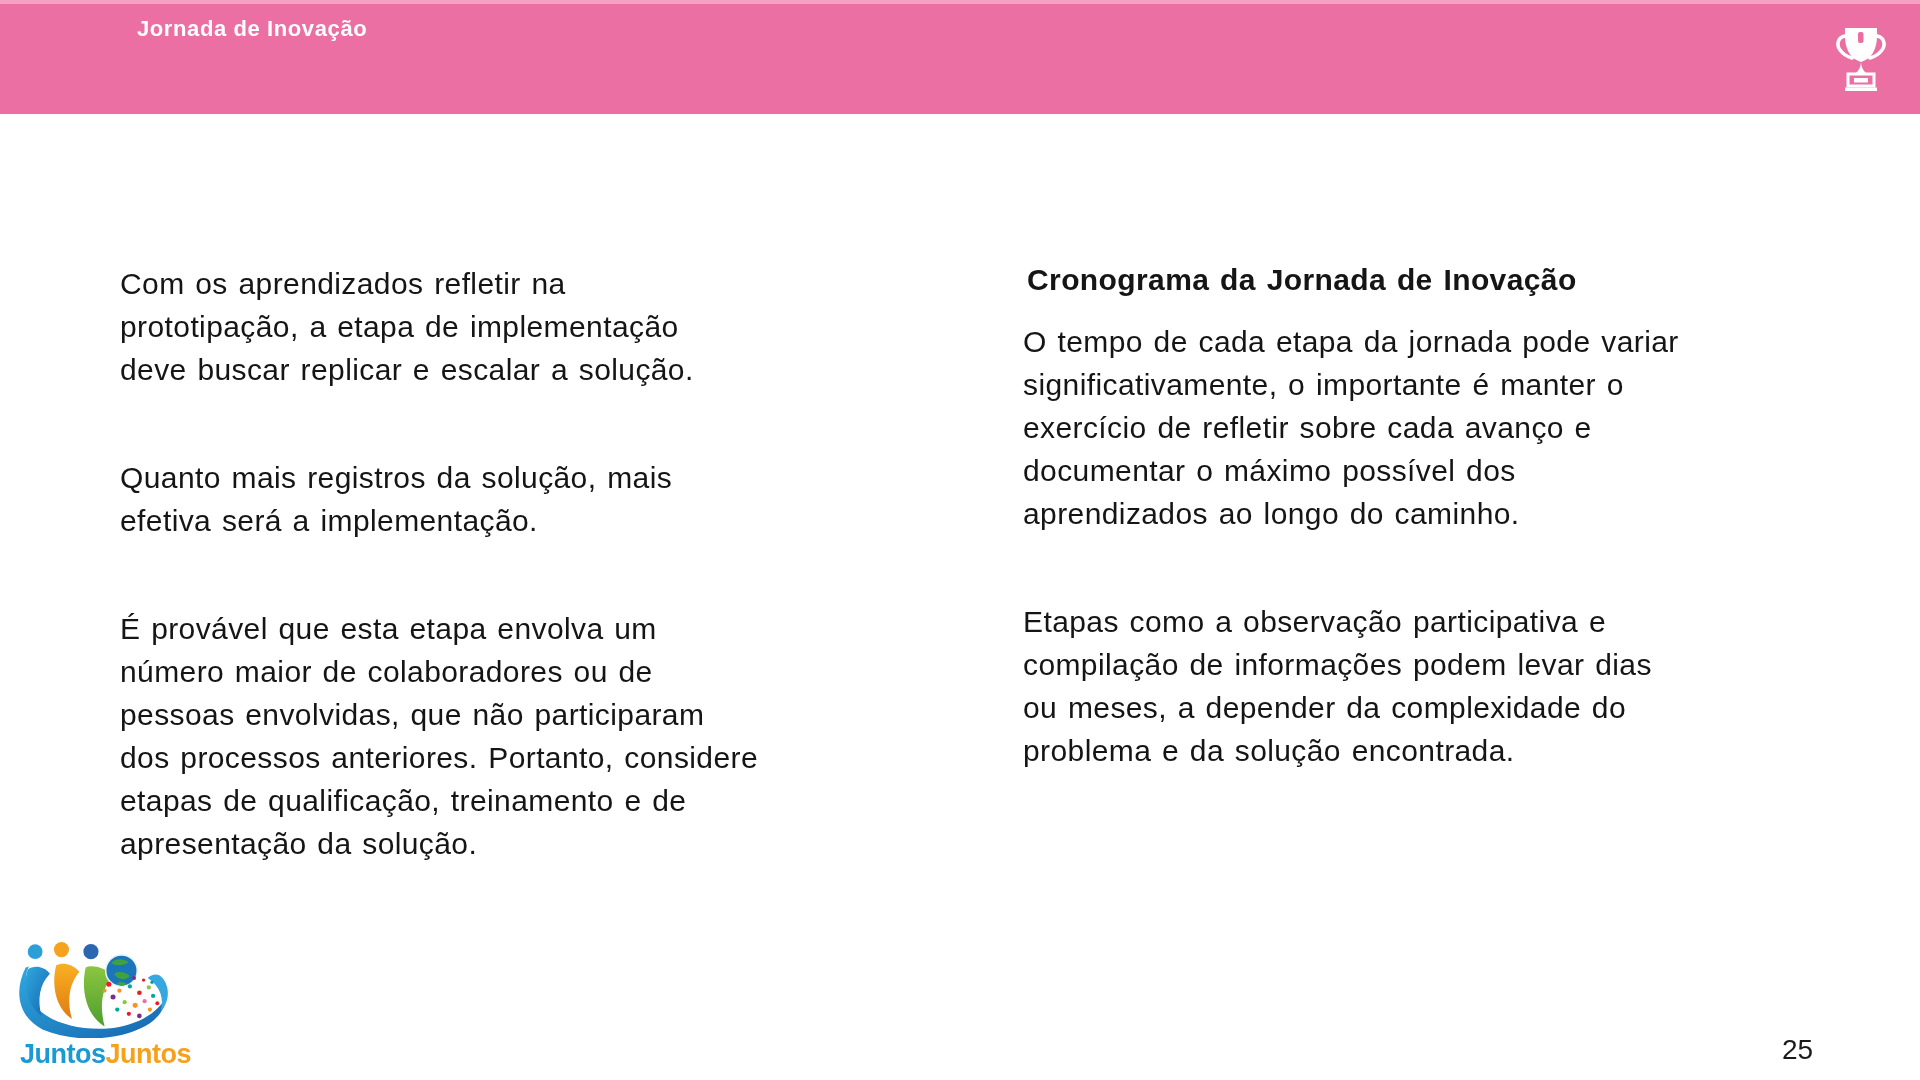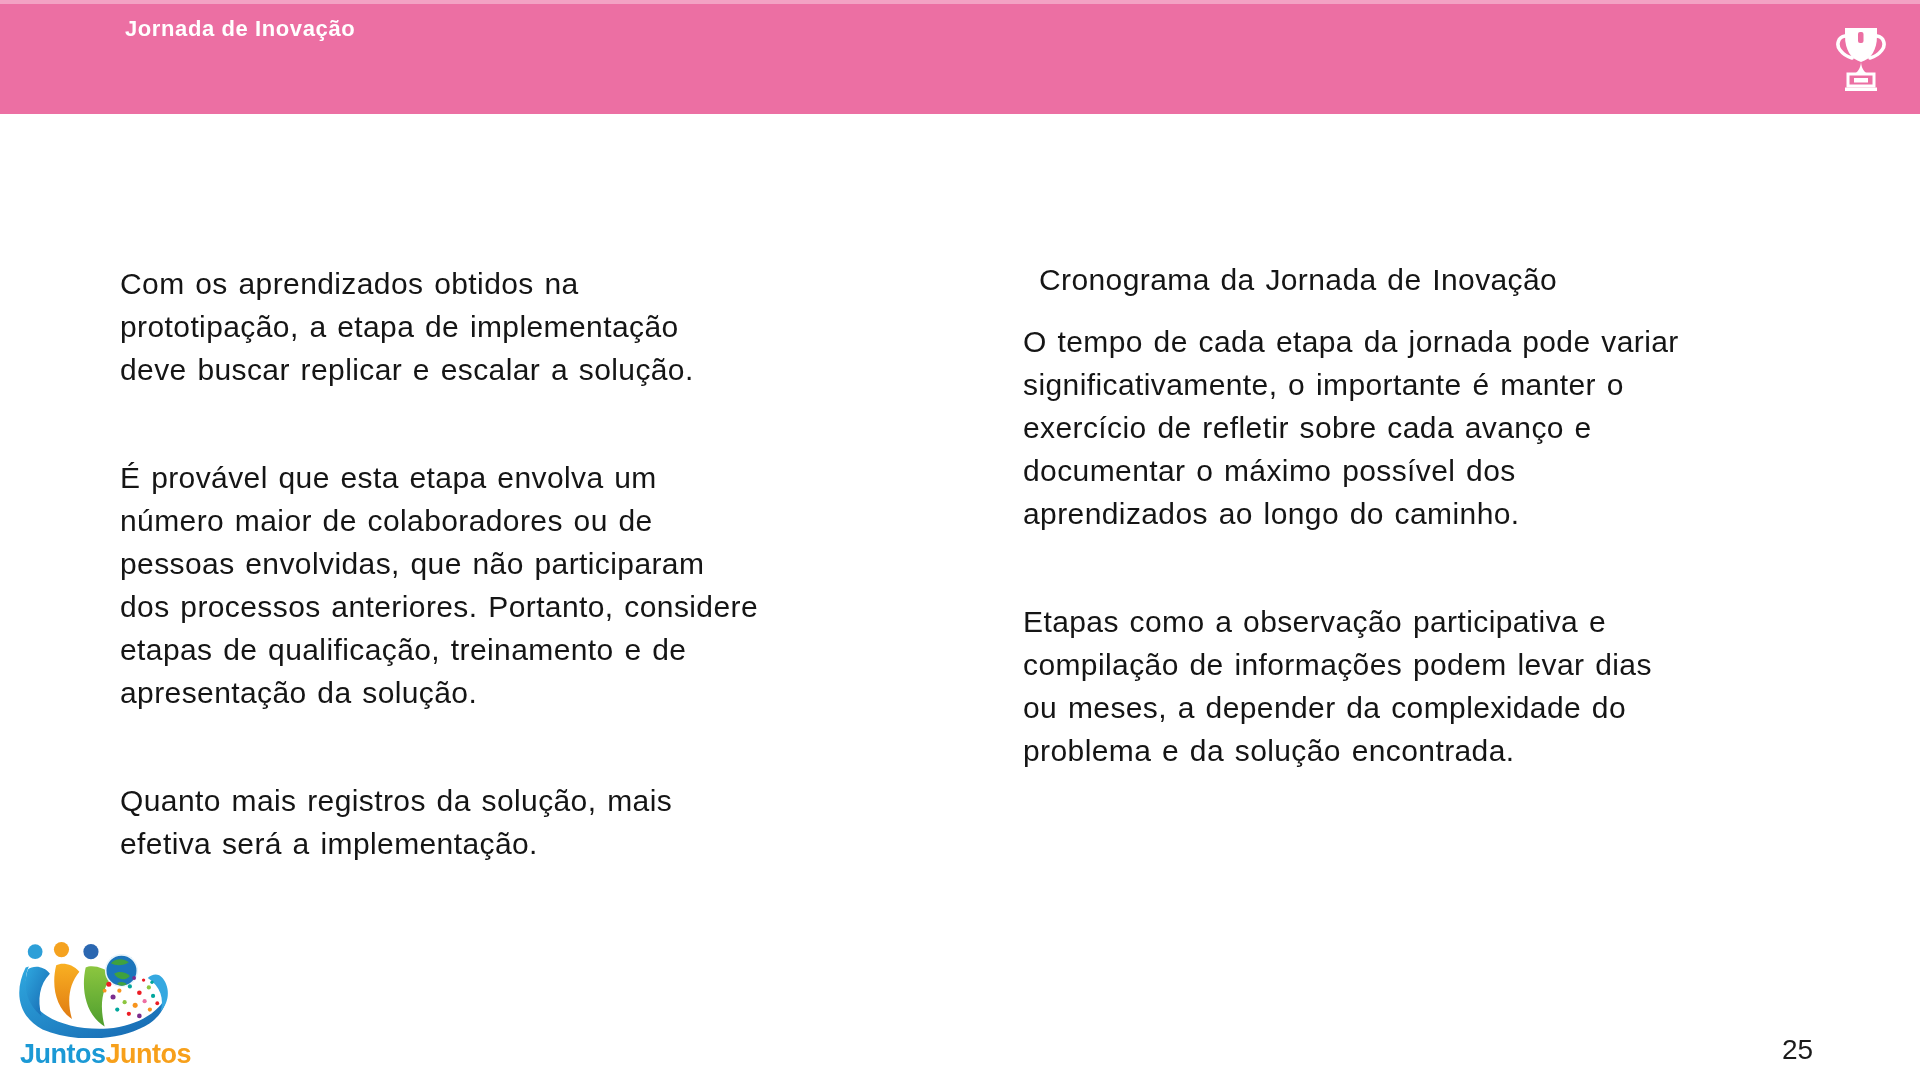--- a/index.html
+++ b/index.html
@@ -4,29 +4,29 @@
 <style>
   html,body{margin:0;padding:0;background:#ffffff;}
   .slide{
     position:relative;width:1920px;height:1080px;overflow:hidden;
     background:#ffffff;font-family:"Liberation Sans",sans-serif;color:#151515;
   }
   
   .header{position:absolute;top:0;left:0;width:1920px;height:114px;background:#EC6FA3;}
   .header-strip{position:absolute;top:0;left:0;width:100%;height:4px;background:#F3A2C4;}
   .header-text{position:absolute;left:125px;top:15px;color:#ffffff;}
-  .eyebrow{font-size:22px;font-weight:bold;letter-spacing:0.6px;line-height:28px;}
+  .eyebrow{font-size:22px;font-weight:bold;letter-spacing:0.6px;line-height:28px;margin-left:12px;}
   .title{font-size:38px;font-weight:bold;letter-spacing:0.6px;line-height:48px;margin-top:4px;}
   .trophy{position:absolute;top:24px;right:33px;width:52px;height:70px;}
   
   .col{position:absolute;font-size:30px;line-height:43px;letter-spacing:0.4px;word-spacing:2px;}
   .col p{margin:0 0 65px 0;white-space:pre-line;}
   .col-left{left:120px;top:262px;width:780px;}
   .col-right{left:1023px;top:258px;width:790px;}
-  .col h2{font-size:30px;line-height:43px;font-weight:normal;margin:0 0 19px 16px;}
+  .col h2{font-size:30px;line-height:43px;font-weight:bold;margin:0 0 19px 4px;}
   
   .logo{position:absolute;left:12px;top:938px;width:175px;}
   .logo svg{display:block;}
   .logo-text{font-size:27px;font-weight:800;letter-spacing:-0.5px;margin:2px 0 0 8px;line-height:28px;}
   .logo-text .inova{color:#1B99D5;}
   .logo-text .juntos{color:#F7A01B;}
   .page-number{position:absolute;top:1034px;right:48px;width:90px;font-size:28px;color:#1a1a1a;}
 </style>
 </head>
 <body>
@@ -45,31 +45,31 @@
       <rect x="23" y="7" width="5.5" height="11" rx="2" fill="#EC6FA3"></rect>
       <path d="M26,37 C25.5,43 23,47 19,49 H33 C29,47 26.5,43 26,37 Z" fill="#ffffff"></path>
       <rect x="13" y="49" width="26" height="12" fill="none" stroke="#ffffff" stroke-width="3"></rect>
       <rect x="19" y="53" width="14" height="4.5" fill="#ffffff"></rect>
       <rect x="10" y="62.5" width="32" height="3.5" fill="#ffffff"></rect>
     </svg>
   </header>
 
   <main>
     <section class="col col-left">
-      <p>Com os aprendizados obtidos na
+      <p>Com os aprendizados refletir na
 prototipação, a etapa de implementação
 deve buscar replicar e escalar a solução.</p>
+      <p>Quanto mais registros da solução, mais
+efetiva será a implementação.</p>
       <p>É provável que esta etapa envolva um
 número maior de colaboradores ou de
 pessoas envolvidas, que não participaram
 dos processos anteriores. Portanto, considere
 etapas de qualificação, treinamento e de
 apresentação da solução.</p>
-      <p>Quanto mais registros da solução, mais
-efetiva será a implementação.</p>
     </section>
 
     <section class="col col-right">
       <h2>Cronograma da Jornada de Inovação</h2>
       <p>O tempo de cada etapa da jornada pode variar
 significativamente, o importante é manter o
 exercício de refletir sobre cada avanço e
 documentar o máximo possível dos
 aprendizados ao longo do caminho.</p>
       <p>Etapas como a observação participativa e

